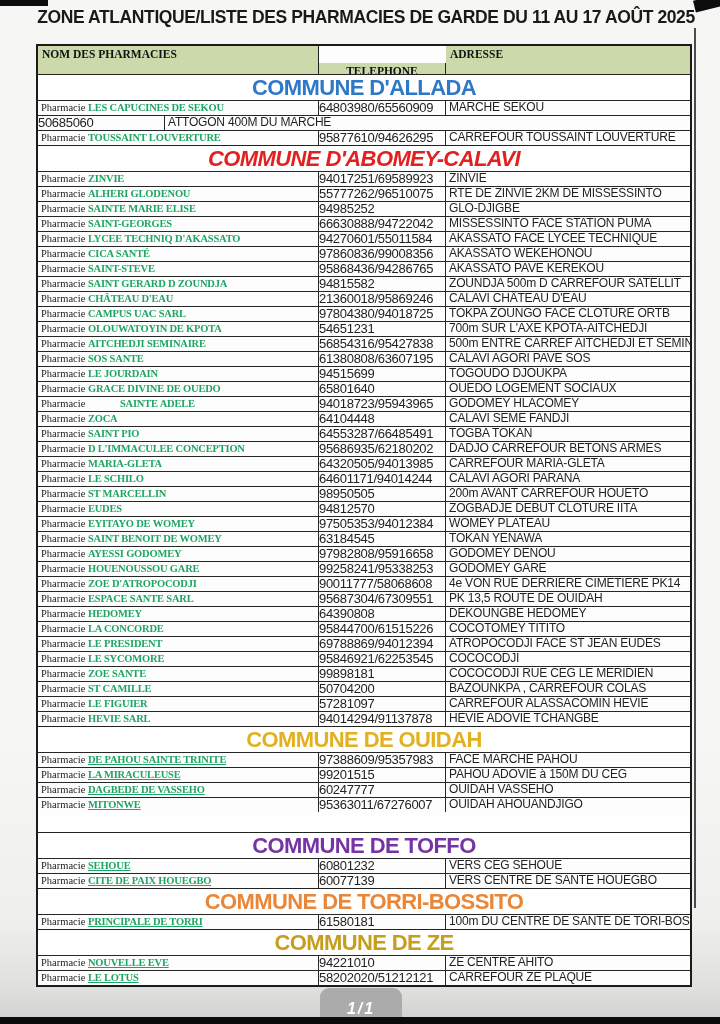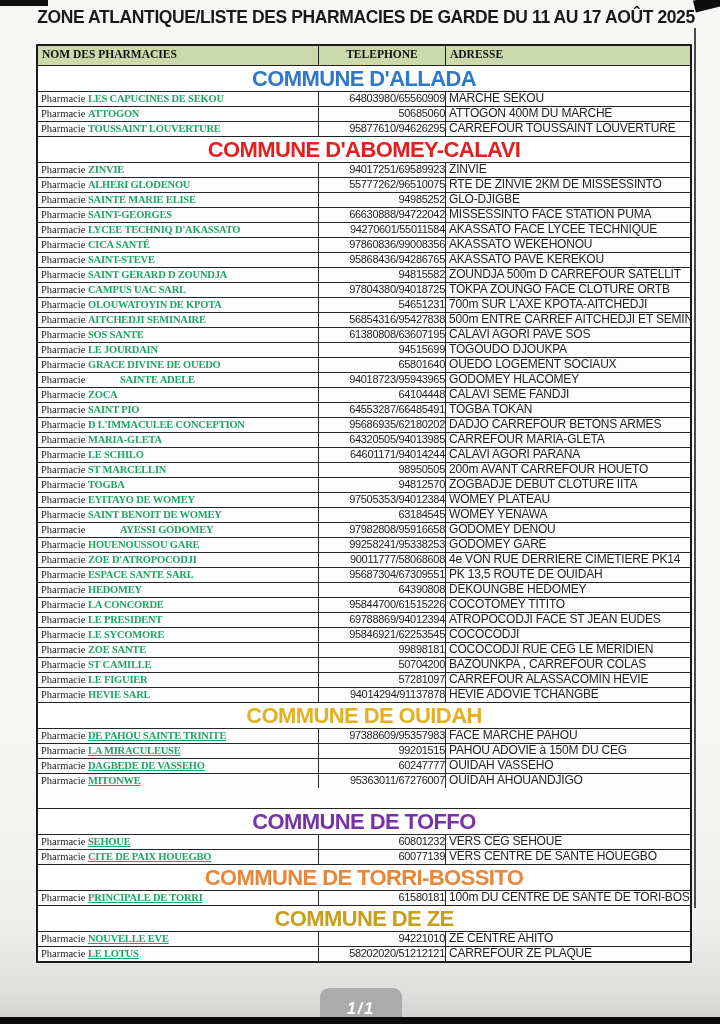--- a/index.html
+++ b/index.html
@@ -16,52 +16,52 @@
     font-family:"Liberation Sans",sans-serif;
     font-weight:bold;font-size:17.5px;letter-spacing:-0.4px;
     color:#191919;
   }
   .ptable{
     position:absolute;left:36px;top:44px;width:656px;
     border:2px solid #1b1b1b;
     background:#fefefe;
     box-sizing:border-box;
   }
-  .hdr-row{display:flex;height:19px;background:#fdfdfd;}
+  .hdr-row{display:flex;height:28px;background:#fdfdfd;}
   .hdr-cell{
     background:#cbd9ab;
     font-family:"Liberation Serif",serif;
     font-weight:bold;font-size:11.5px;color:#111;
     box-sizing:border-box;
     line-height:16px;
     white-space:nowrap;overflow:hidden;
   }
   .hc-name{width:281px;border-right:1px solid #222;padding-left:4px;}
-  .hc-phone{width:127px;border-right:1px solid #222;text-align:center;}
+  .hc-phone{width:127px;border-right:1px solid #222;text-align:center;margin-top:17px;}
   .hc-addr{flex:1;padding-left:4px;}
   .banner{
     border-top:1px solid #222;
     height:25px;line-height:25px;
     text-align:center;
     font-family:"Liberation Sans",sans-serif;
     font-weight:bold;font-size:22px;letter-spacing:-0.6px;
     white-space:nowrap;overflow:hidden;
     background:#fff;
   }
   .prow{display:flex;height:14px;border-top:1px solid #262626;background:#fdfdfd;}
   .cell{box-sizing:border-box;line-height:13px;white-space:nowrap;overflow:hidden;}
   .c-name{
     width:281px;border-right:1px solid #262626;padding-left:3px;
     font-family:"Liberation Serif",serif;font-size:10.5px;color:#1c1c1c;
   }
   .c-name .pname{font-weight:bold;letter-spacing:-0.2px;}
   .u .pname{text-decoration:underline;}
   .c-phone{
-    width:127px;border-right:1px solid #262626;text-align:right;
-    font-family:"Liberation Sans",sans-serif;font-size:11px;letter-spacing:-0.3px;color:#222;
+    width:127px;border-right:1px solid #262626;text-align:left;
+    font-family:"Liberation Sans",sans-serif;font-size:13px;letter-spacing:-0.3px;color:#222;
   }
   .c-addr{
     flex:1;padding-left:3px;
     font-family:"Liberation Sans",sans-serif;font-size:12px;letter-spacing:-0.2px;color:#1f1f1f;
   }
   
   .art-topleft{position:absolute;left:0;top:0;width:48px;height:6px;background:#0d0d0d;}
   .art-topright{position:absolute;right:-4px;top:-3px;width:30px;height:12px;background:#0d0d0d;transform:rotate(-14deg);}
   .art-rightline{position:absolute;left:694px;top:28px;width:2px;height:880px;background:#2e2e2e;opacity:.85;}
   .bottom-bar{position:absolute;left:0;bottom:0;width:720px;height:7px;background:#0b0b0b;}
@@ -92,30 +92,29 @@
       <div class="hdr-cell hc-addr">ADRESSE</div>
     </div>
     <div>
         <div class="banner" style="color: rgb(46, 121, 199);">COMMUNE D'ALLADA</div>
         <div class="prow">
           <div class="cell c-name"><span>Pharmacie </span><span class="pname" style="color: rgb(31, 165, 99);">LES CAPUCINES DE SEKOU</span></div>
           <div class="cell c-phone">64803980/65560909</div>
           <div class="cell c-addr">MARCHE SEKOU</div>
         </div>
         <div class="prow">
-          <div class="cell c-name"><span>Pharmacie </span><span class="pname" style="color: rgb(31, 165, 99);">ATTOGON</span></div>
           <div class="cell c-phone">50685060</div>
           <div class="cell c-addr">ATTOGON 400M DU MARCHE</div>
         </div>
         <div class="prow">
           <div class="cell c-name"><span>Pharmacie </span><span class="pname" style="color: rgb(31, 165, 99);">TOUSSAINT LOUVERTURE</span></div>
           <div class="cell c-phone">95877610/94626295</div>
           <div class="cell c-addr">CARREFOUR TOUSSAINT LOUVERTURE</div>
         </div>
-        <div class="banner" style="color: rgb(227, 32, 32);">COMMUNE D'ABOMEY-CALAVI</div>
+        <div class="banner" style="color: rgb(227, 32, 32); font-style: italic;">COMMUNE D'ABOMEY-CALAVI</div>
         <div class="prow">
           <div class="cell c-name"><span>Pharmacie </span><span class="pname" style="color: rgb(31, 165, 99);">ZINVIE</span></div>
           <div class="cell c-phone">94017251/69589923</div>
           <div class="cell c-addr">ZINVIE</div>
         </div>
         <div class="prow">
           <div class="cell c-name"><span>Pharmacie </span><span class="pname" style="color: rgb(31, 165, 99);">ALHERI GLODENOU</span></div>
           <div class="cell c-phone">55777262/96510075</div>
           <div class="cell c-addr">RTE DE ZINVIE 2KM DE MISSESSINTO</div>
         </div>
@@ -143,20 +142,25 @@
           <div class="cell c-name"><span>Pharmacie </span><span class="pname" style="color: rgb(31, 165, 99);">SAINT-STEVE</span></div>
           <div class="cell c-phone">95868436/94286765</div>
           <div class="cell c-addr">AKASSATO PAVE KEREKOU</div>
         </div>
         <div class="prow">
           <div class="cell c-name"><span>Pharmacie </span><span class="pname" style="color: rgb(31, 165, 99);">SAINT GERARD D ZOUNDJA</span></div>
           <div class="cell c-phone">94815582</div>
           <div class="cell c-addr">ZOUNDJA 500m D CARREFOUR SATELLIT</div>
         </div>
         <div class="prow">
+          <div class="cell c-name"><span>Pharmacie </span><span class="pname" style="color: rgb(31, 165, 99);">CHÂTEAU D'EAU</span></div>
+          <div class="cell c-phone">21360018/95869246</div>
+          <div class="cell c-addr">CALAVI CHÂTEAU D'EAU</div>
+        </div>
+        <div class="prow">
           <div class="cell c-name"><span>Pharmacie </span><span class="pname" style="color: rgb(31, 165, 99);">CAMPUS UAC SARL</span></div>
           <div class="cell c-phone">97804380/94018725</div>
           <div class="cell c-addr">TOKPA ZOUNGO FACE CLOTURE ORTB</div>
         </div>
         <div class="prow">
           <div class="cell c-name"><span>Pharmacie </span><span class="pname" style="color: rgb(31, 165, 99);">OLOUWATOYIN DE KPOTA</span></div>
           <div class="cell c-phone">54651231</div>
           <div class="cell c-addr">700m SUR L'AXE KPOTA-AITCHEDJI</div>
         </div>
         <div class="prow">
@@ -208,36 +212,36 @@
           <div class="cell c-name"><span>Pharmacie </span><span class="pname" style="color: rgb(31, 165, 99);">LE SCHILO</span></div>
           <div class="cell c-phone">64601171/94014244</div>
           <div class="cell c-addr">CALAVI AGORI PARANA</div>
         </div>
         <div class="prow">
           <div class="cell c-name"><span>Pharmacie </span><span class="pname" style="color: rgb(31, 165, 99);">ST MARCELLIN</span></div>
           <div class="cell c-phone">98950505</div>
           <div class="cell c-addr">200m AVANT CARREFOUR HOUETO</div>
         </div>
         <div class="prow">
-          <div class="cell c-name"><span>Pharmacie </span><span class="pname" style="color: rgb(31, 165, 99);">TOGBA</span></div>
+          <div class="cell c-name"><span>Pharmacie </span><span class="pname" style="color: rgb(31, 165, 99);">EUDES</span></div>
           <div class="cell c-phone">94812570</div>
           <div class="cell c-addr">ZOGBADJE DEBUT CLOTURE IITA</div>
         </div>
         <div class="prow">
           <div class="cell c-name"><span>Pharmacie </span><span class="pname" style="color: rgb(31, 165, 99);">EYITAYO DE WOMEY</span></div>
           <div class="cell c-phone">97505353/94012384</div>
           <div class="cell c-addr">WOMEY PLATEAU</div>
         </div>
         <div class="prow">
           <div class="cell c-name"><span>Pharmacie </span><span class="pname" style="color: rgb(31, 165, 99);">SAINT BENOIT DE WOMEY</span></div>
           <div class="cell c-phone">63184545</div>
-          <div class="cell c-addr">WOMEY YENAWA</div>
-        </div>
-        <div class="prow">
-          <div class="cell c-name"><span>Pharmacie </span><span class="pname" style="color: rgb(31, 165, 99); margin-left: 32px;">AYESSI GODOMEY</span></div>
+          <div class="cell c-addr">TOKAN YENAWA</div>
+        </div>
+        <div class="prow">
+          <div class="cell c-name"><span>Pharmacie </span><span class="pname" style="color: rgb(31, 165, 99);">AYESSI GODOMEY</span></div>
           <div class="cell c-phone">97982808/95916658</div>
           <div class="cell c-addr">GODOMEY DENOU</div>
         </div>
         <div class="prow">
           <div class="cell c-name"><span>Pharmacie </span><span class="pname" style="color: rgb(31, 165, 99);">HOUENOUSSOU GARE</span></div>
           <div class="cell c-phone">99258241/95338253</div>
           <div class="cell c-addr">GODOMEY GARE</div>
         </div>
         <div class="prow">
           <div class="cell c-name"><span>Pharmacie </span><span class="pname" style="color: rgb(31, 165, 99);">ZOE D'ATROPOCODJI</span></div>

